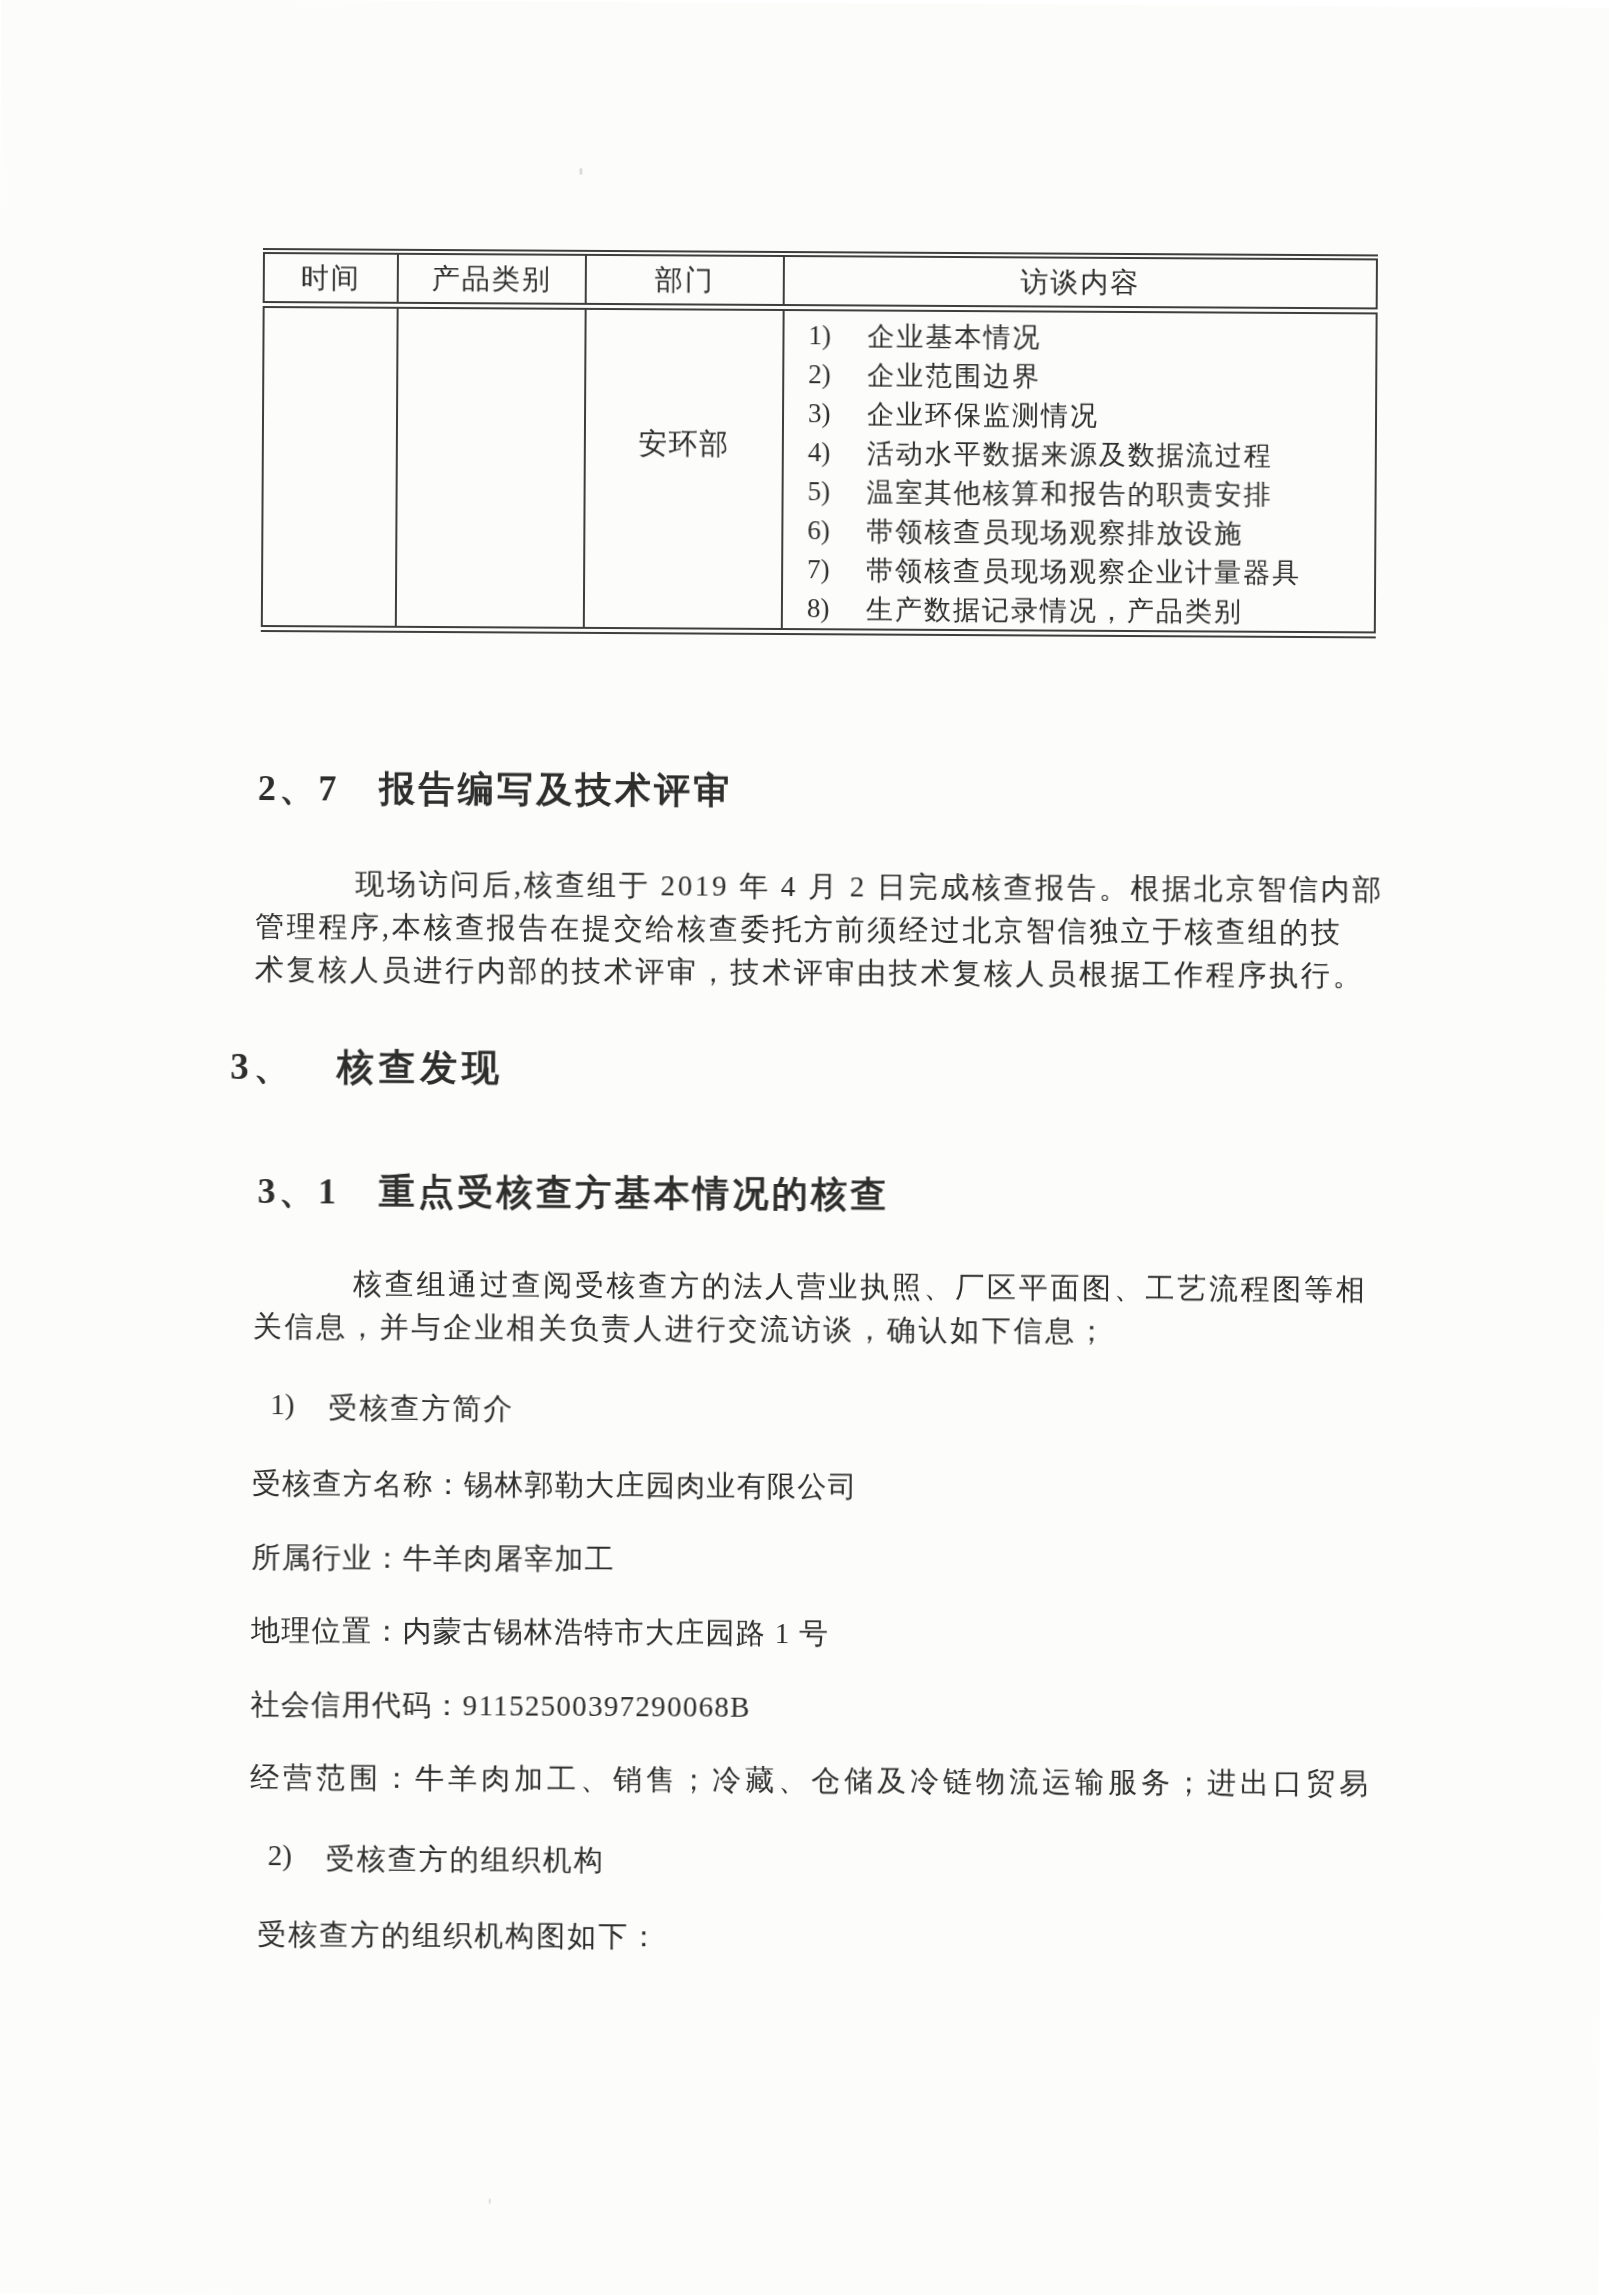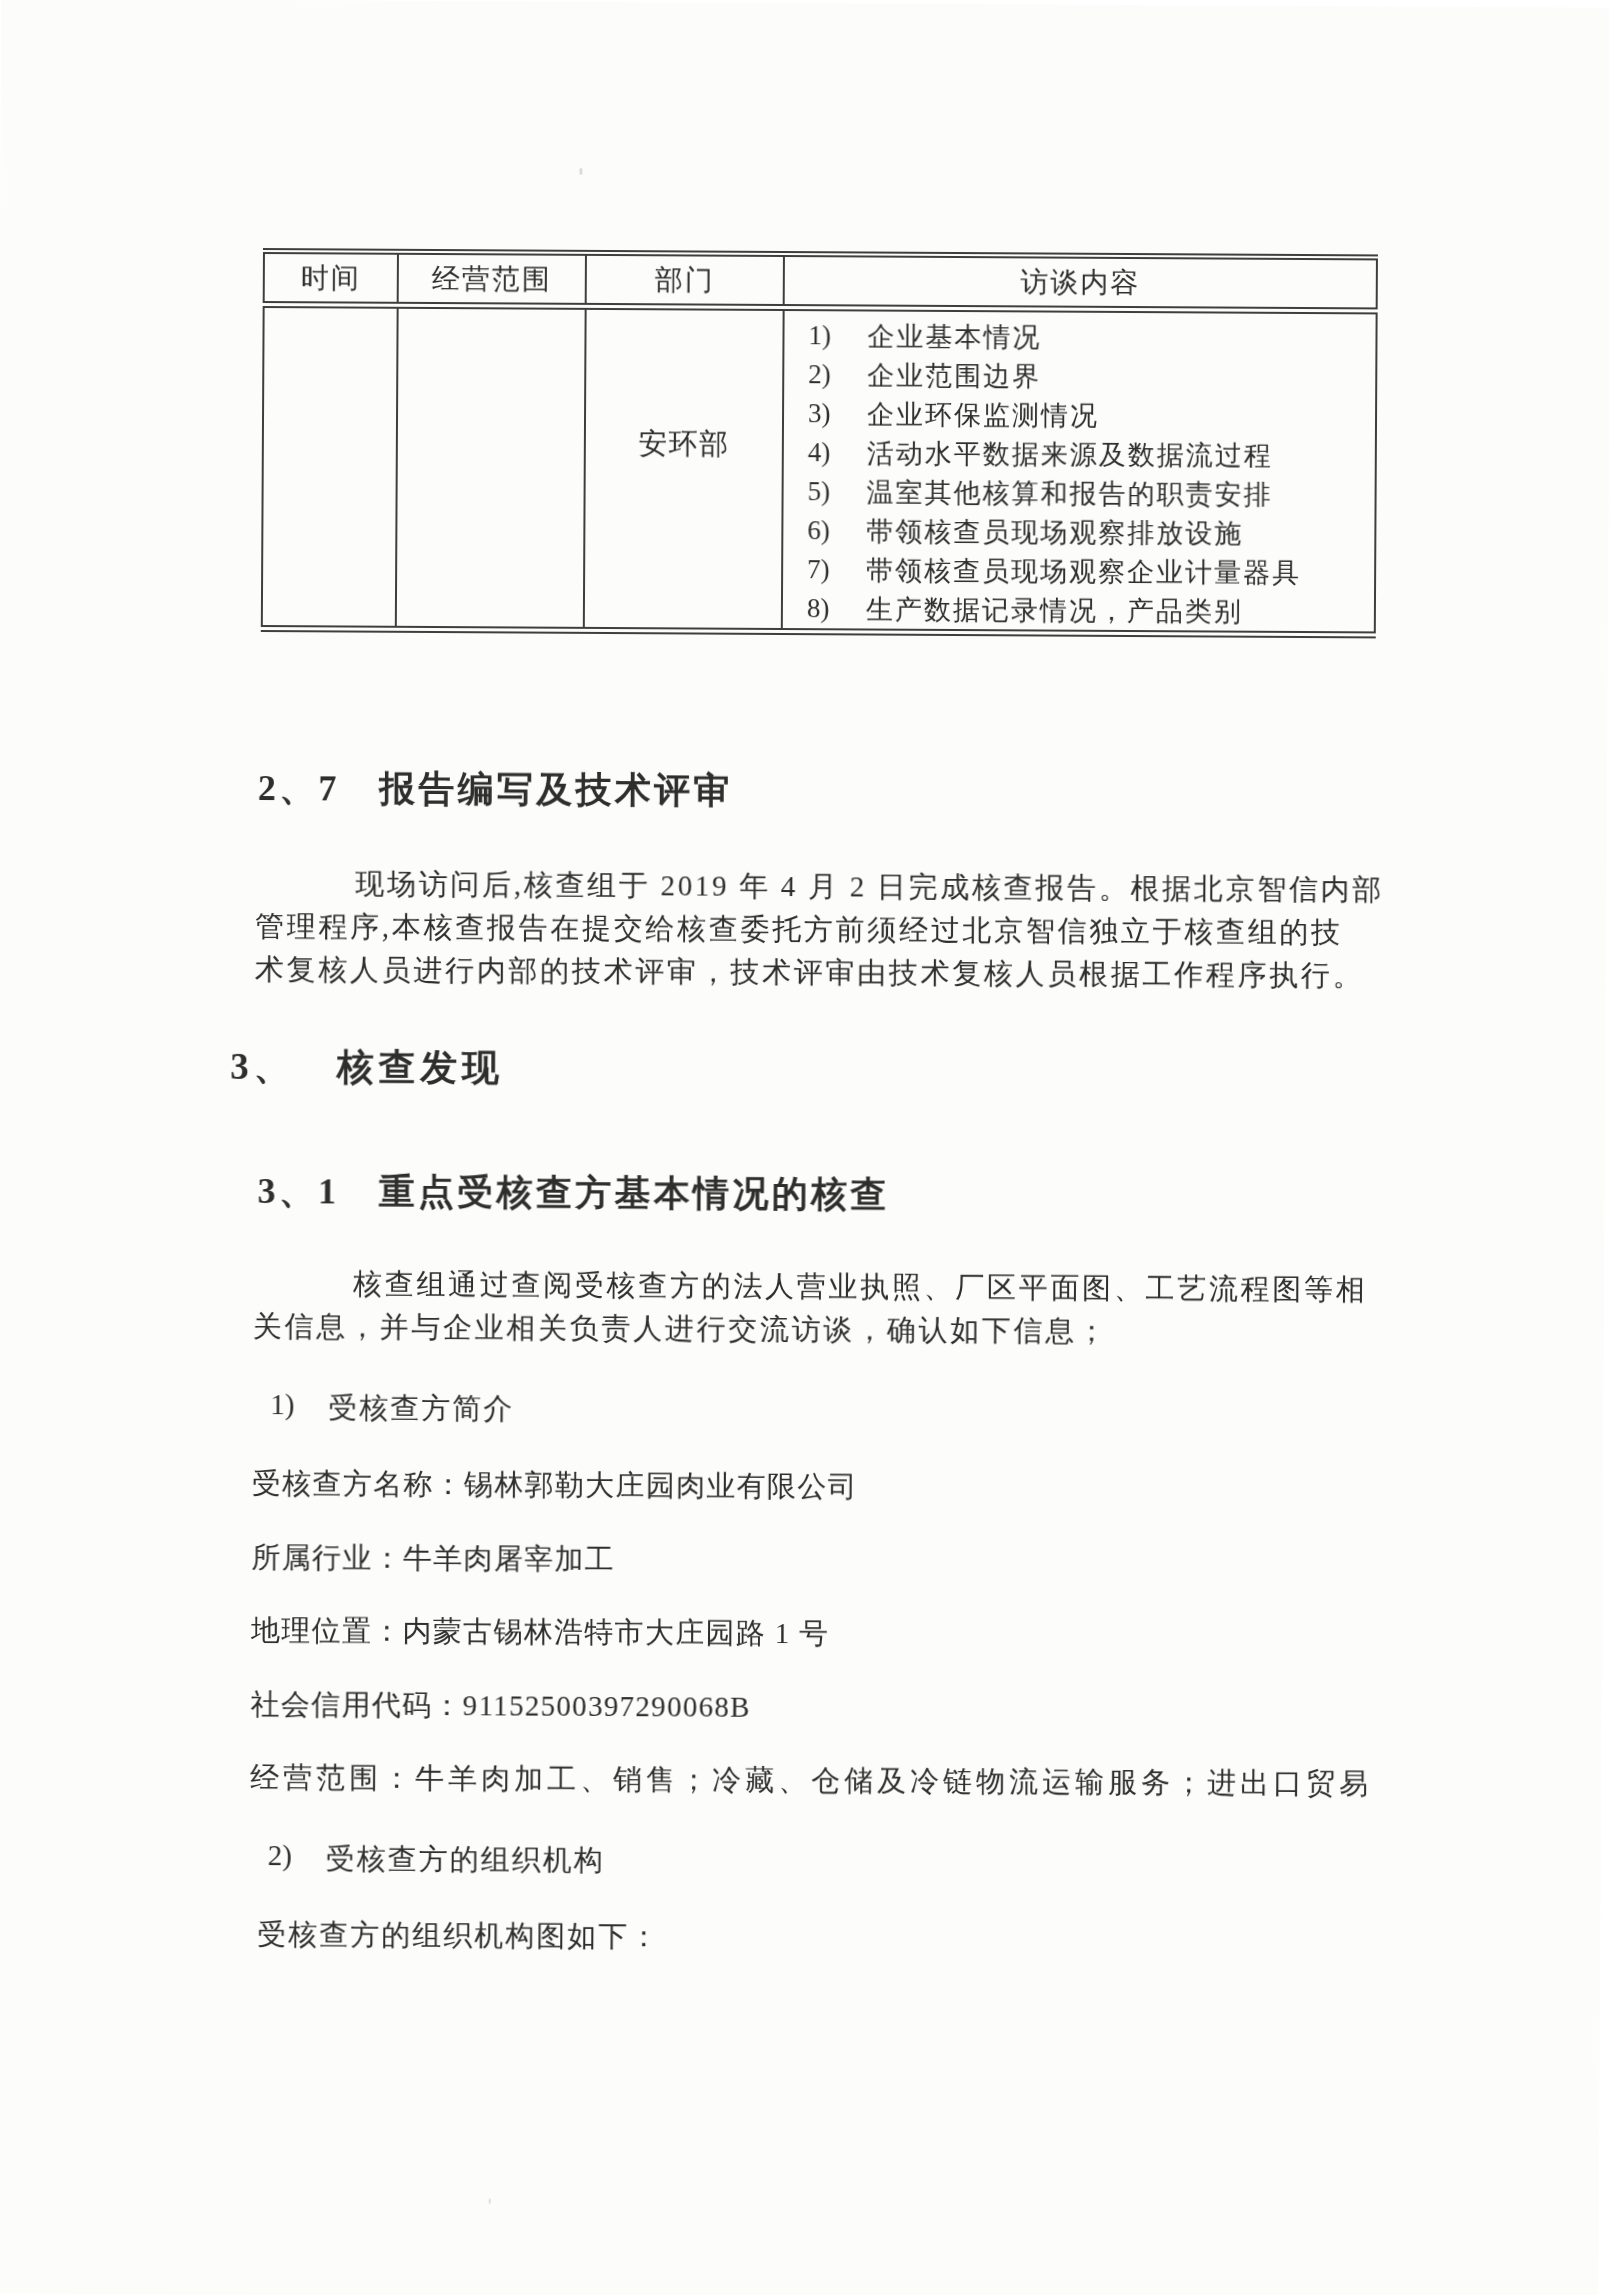--- a/index.html
+++ b/index.html
@@ -109,21 +109,21 @@
   <table class="interview-table">
     <colgroup>
       <col style="width:134px">
         <col style="width:188px">
         <col style="width:198px">
         <col style="width:593px">
     </colgroup>
     <thead>
       <tr>
         <th>时间</th>
-        <th class="inner-v">经营范围</th>
+        <th class="inner-v">产品类别</th>
         <th class="inner-v">部门</th>
         <th>访谈内容</th>
       </tr>
     </thead>
     <tbody>
       <tr>
         <td></td>
         <td class="inner-v"></td>
         <td class="inner-v">
           <div class="dept-label">安环部</div>

